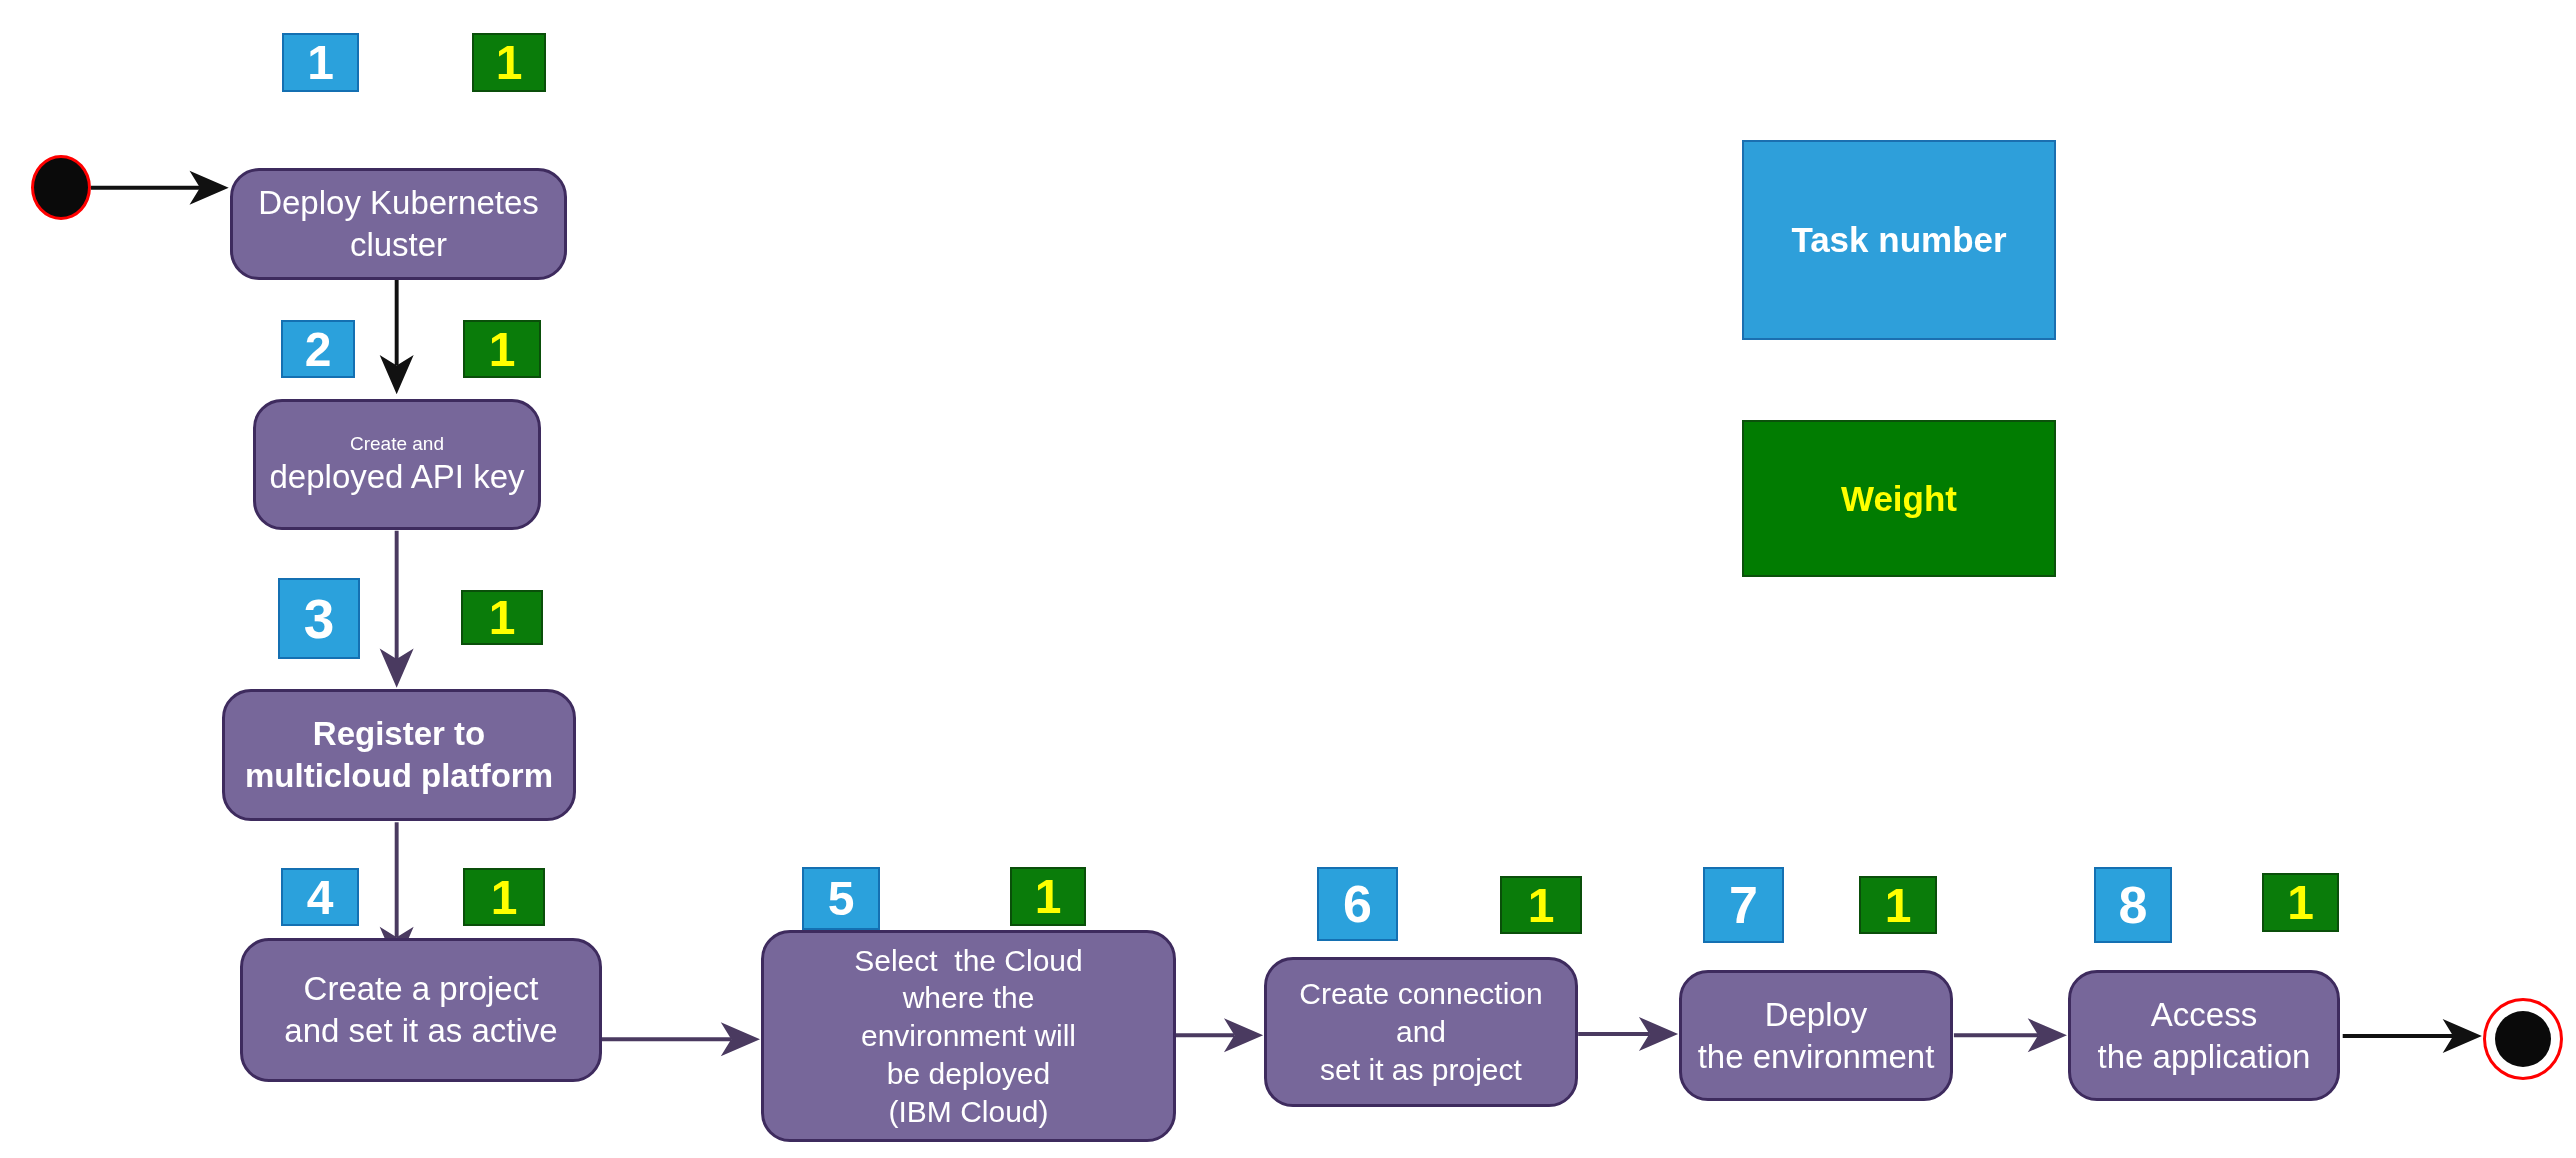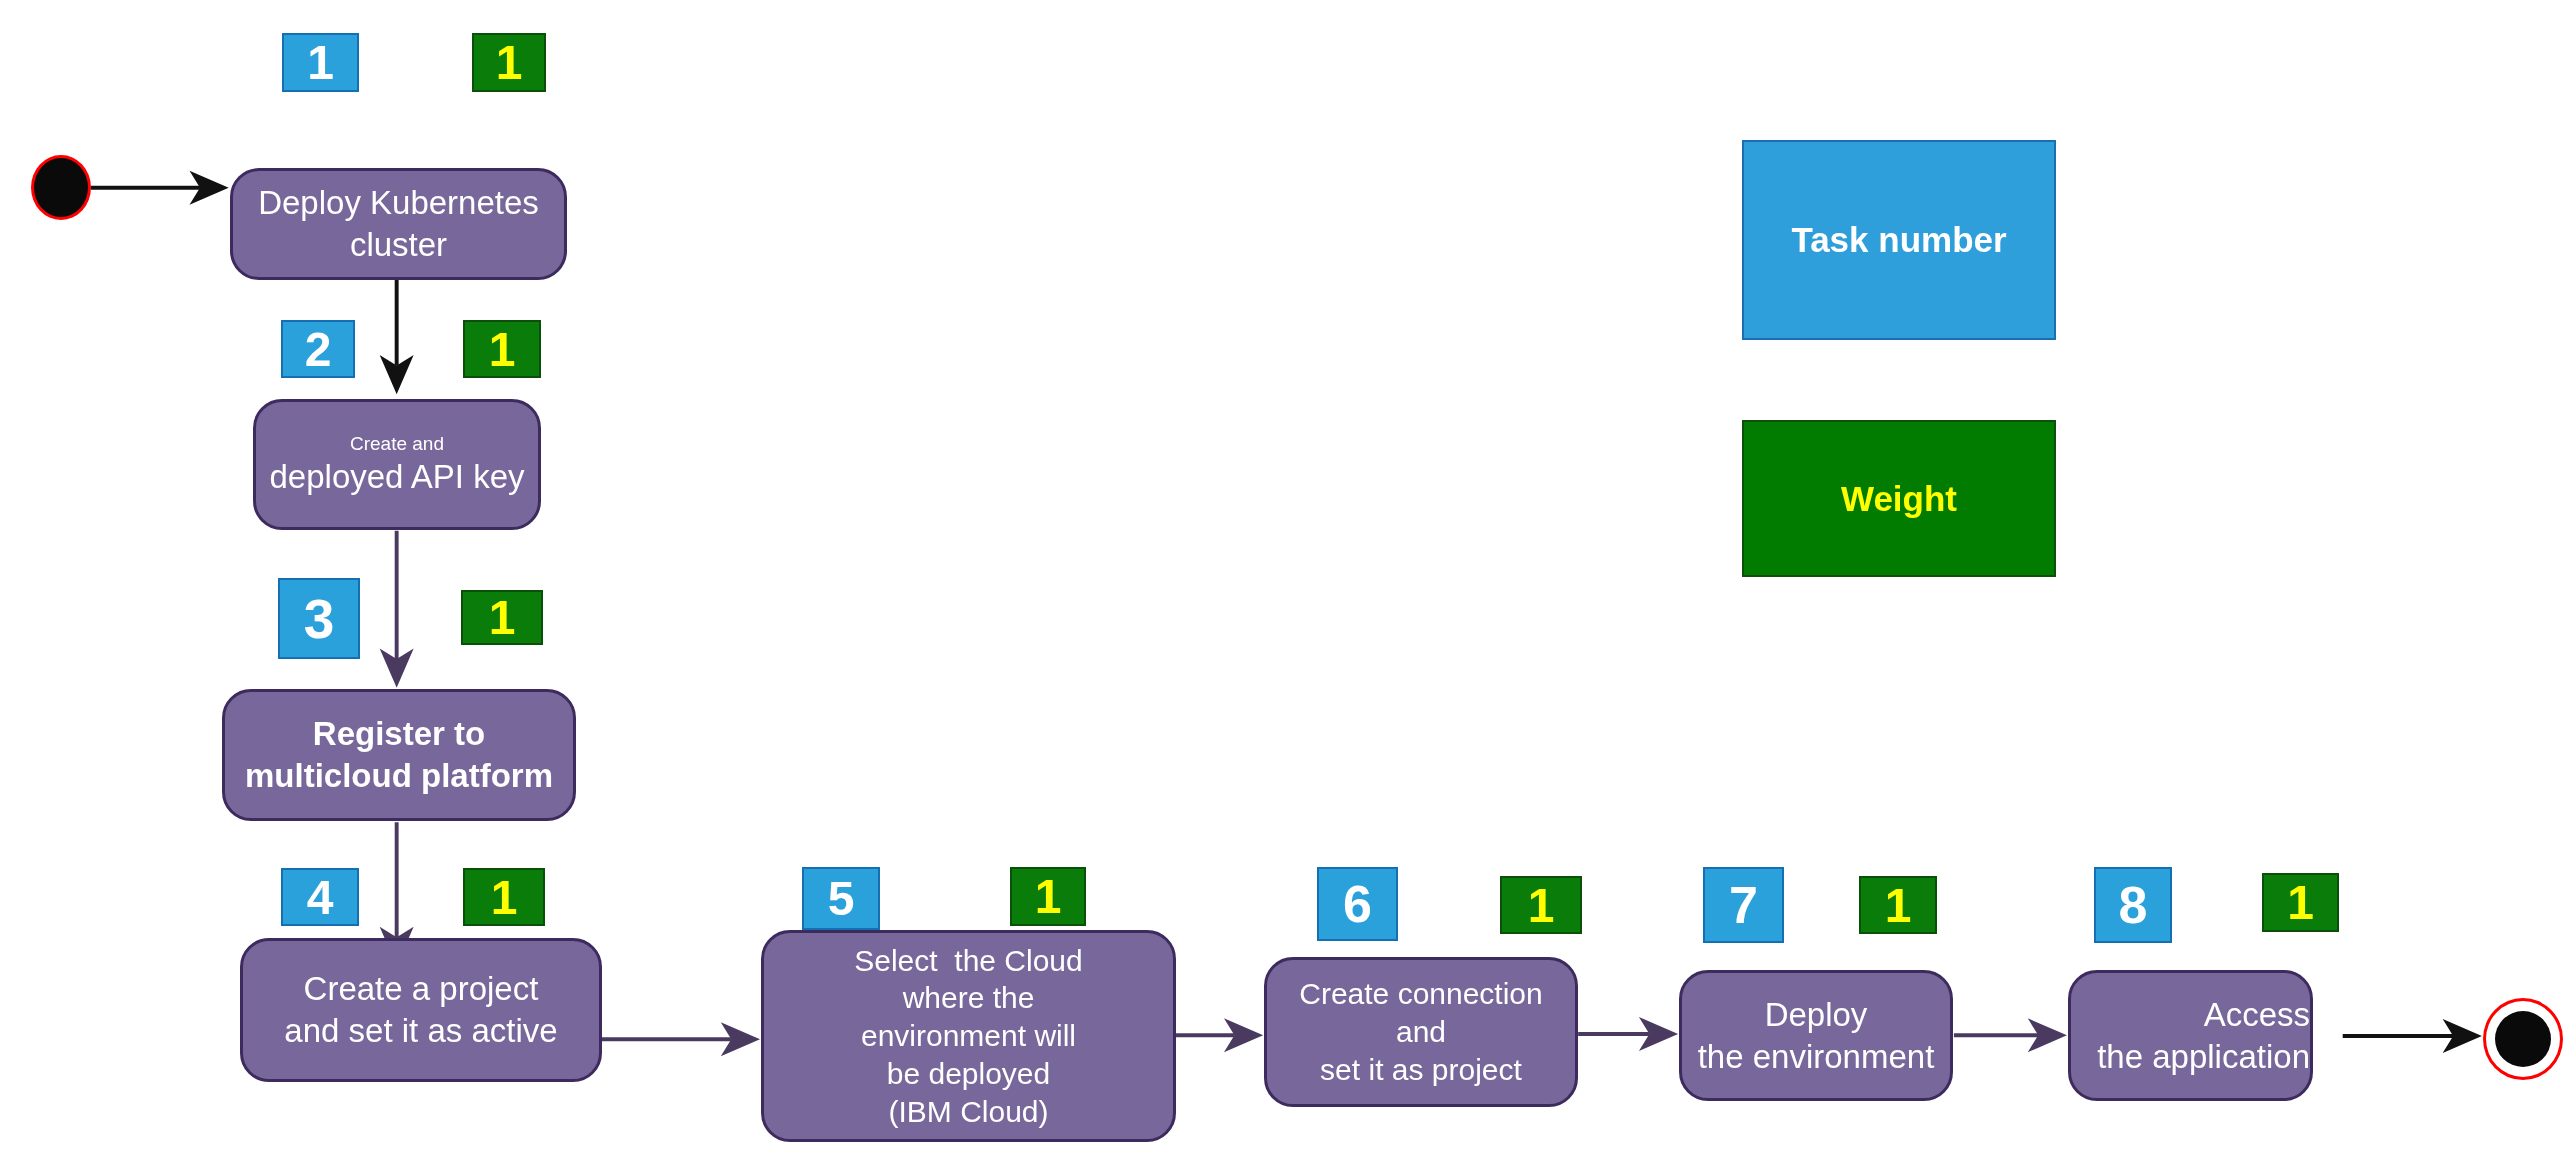--- a/index.html
+++ b/index.html
@@ -215,21 +215,21 @@
 
   <div class="badge blue" style="left:1703px; top:867px; width:81px; height:76px; font-size:52px;">7</div>
   <div class="badge green" style="left:1859px; top:876px; width:78px; height:58px;">1</div>
   <div class="task-box" style="left:1679px; top:970px; width:274px; height:131px;">
     <div class="line">Deploy</div>
     <div class="line">the environment</div>
   </div>
 
   <div class="badge blue" style="left:2094px; top:867px; width:78px; height:76px; font-size:52px;">8</div>
   <div class="badge green" style="left:2262px; top:873px; width:77px; height:59px;">1</div>
-  <div class="task-box" style="left:2068px; top:970px; width:245px; height:131px;align-items:flex-end;">
+  <div class="task-box" style="left:2068px; top:970px; width:272px; height:131px;">
     <div class="line">Access</div>
     <div class="line">the application</div>
   </div>
 
   <div>
     <div class="legend-box blue" style="left:1742px; top:140px; width:314px; height:200px;">Task number</div>
     <div class="legend-box green" style="left:1742px; top:420px; width:314px; height:157px;text-align:center;">Weight</div>
   </div>
 
 </div>

